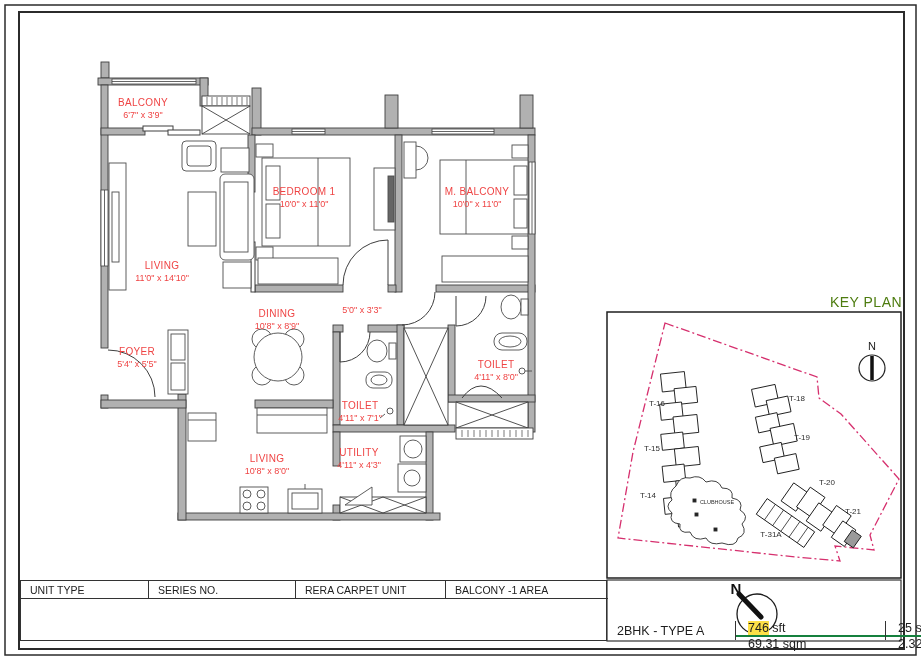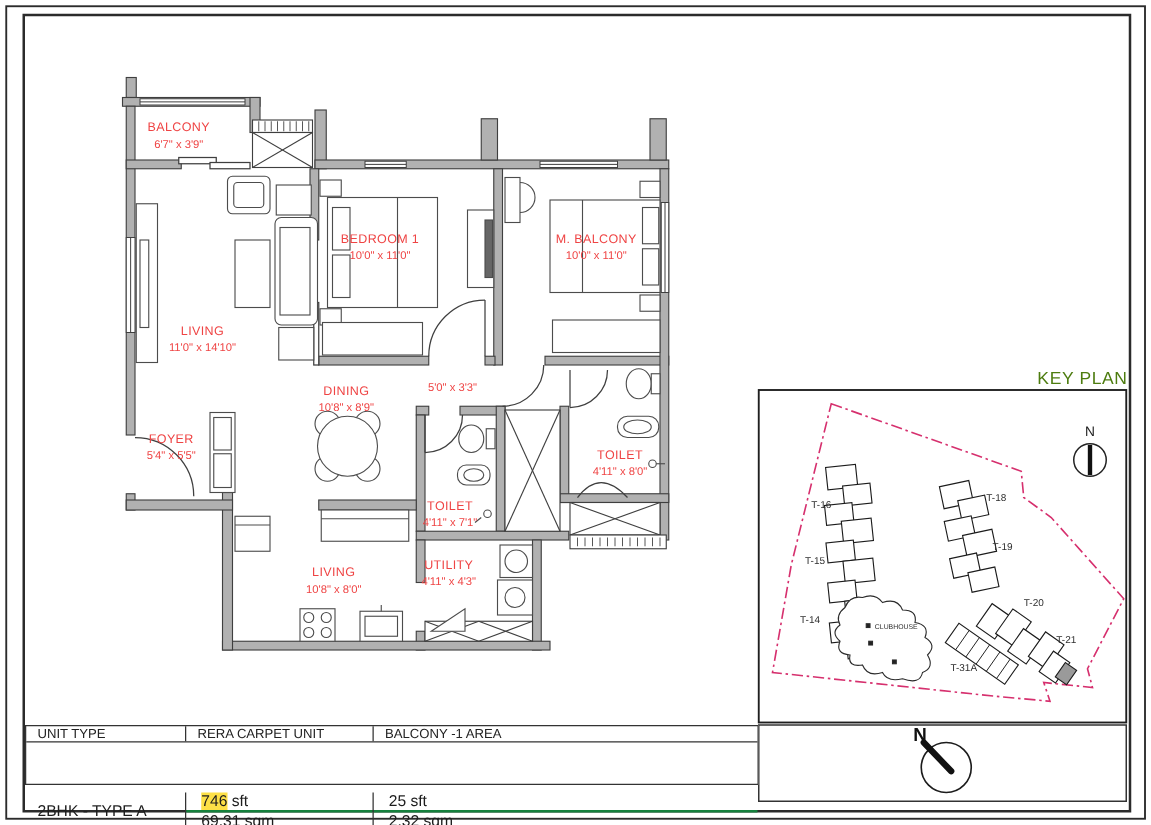--- a/index.html
+++ b/index.html
@@ -9,22 +9,22 @@
   .lbl{position:absolute;transform:translate(-50%,-50%);text-align:center;white-space:nowrap;
        color:#ef4444;line-height:12px;}
   .rname{font-size:10px;letter-spacing:.3px;}
   .rdims{font-size:9px;}
   .tower{font-size:8px;color:#2e2e2e;}
   .club{font-size:5.5px;color:#2e2e2e;}
   .keyplan-title{font-size:14px;color:#4d7c0f;letter-spacing:.5px;}
   .north-n{font-size:11px;color:#222;}
   .north-n-big{font-size:15px;font-weight:bold;color:#111;}
   
-  .itable{position:absolute;left:20px;top:580px;width:587px;height:48px;border:1.4px solid #333;
-          box-sizing:border-box;display:flex;flex-direction:column;background:#fff;}
+  .itable{position:absolute;left:20px;top:580px;width:587px;height:61px;border:1.4px solid #333;
+          box-sizing:border-box;display:flex;flex-direction:row;background:#fff;}
   .itable .hrow{display:flex;height:17px;border-bottom:1px solid #333;}
   .itable .brow{display:flex;flex:1;margin-top:40px;}
   .hc{box-sizing:border-box;border-right:1px solid #333;display:flex;align-items:center;
       padding-left:9px;font-size:10.5px;color:#222;}
   .hc:last-child,.bc:last-child{border-right:none;}
   .bc{box-sizing:border-box;border-right:1px solid #333;display:flex;align-items:center;
       padding-left:9px;font-size:12.5px;color:#1d1d1d;}
   .bc.split{flex-direction:column;align-items:stretch;padding-left:0;}
   .sub{flex:1;display:flex;align-items:center;padding-left:12px;}
   .sub + .sub{border-top:2px solid #15803d;}
@@ -358,20 +358,21 @@
 <div class="lbl tower" style="left:802px;top:438px">T-19</div>
 <div class="lbl tower" style="left:827px;top:483px">T-20</div>
 <div class="lbl tower" style="left:853px;top:512px">T-21</div>
 <div class="lbl tower" style="left:771px;top:535px">T-31A</div>
 <div class="lbl club" style="left:717px;top:502px">CLUBHOUSE</div>
 <div class="lbl north-n-big" style="left:736px;top:589px">N</div>
 
 <div class="itable">
   <div class="hrow">
     <div class="hc w1">UNIT TYPE</div>
+    <div class="hc w2">SERIES NO.</div>
     <div class="hc w3">RERA CARPET UNIT</div>
     <div class="hc w4">BALCONY -1  AREA</div>
   </div>
   <div class="brow">
     <div class="bc w1">2BHK - TYPE A</div>
     <div class="bc w3 split">
       <div class="sub">
         <span class="hl">746</span>&nbsp;<span>sft</span>
       </div>
       <div class="sub">69.31 sqm</div>

